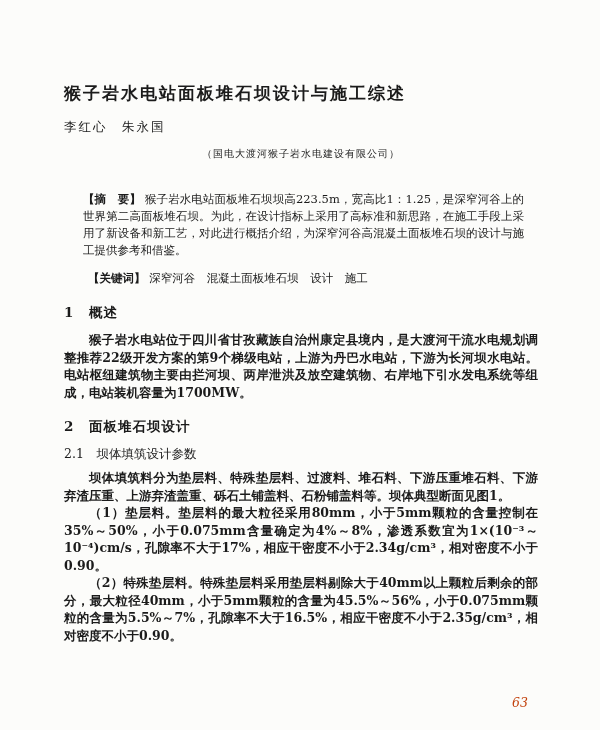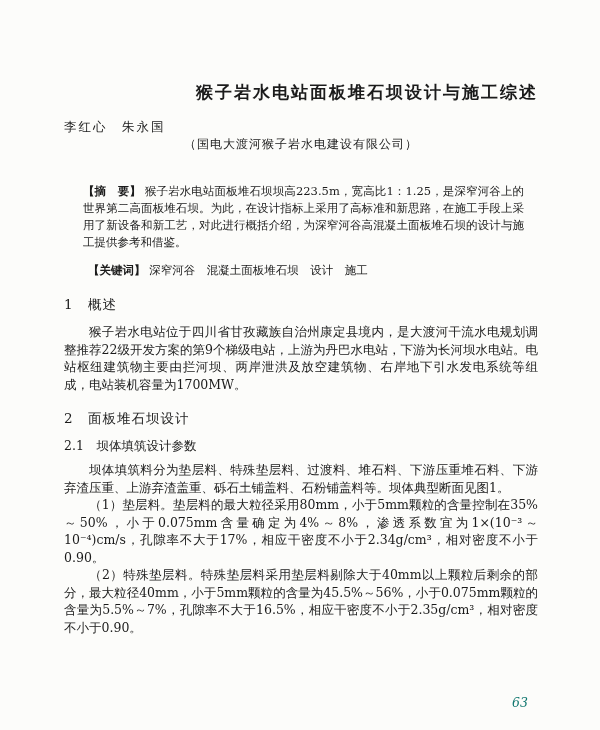--- a/index.html
+++ b/index.html
@@ -13,79 +13,80 @@
     height: 730px;
     background: #fcfcfa;
     overflow: hidden;
     font-family: "DejaVu Serif", "Liberation Serif", serif;
     color: #1b1b1b;
   }
   .content {
     padding: 82px 62px 0 64px;
   }
   .title {
-    text-align: right;
+    text-align: left;
     font-size: 17px;
     font-weight: bold;
     letter-spacing: 2px;
     line-height: 22px;
-    font-family: Liberation Serif, serif;
   }
   .authors {
     text-align: left;
     font-size: 12.5px;
     margin-top: 15px;
     letter-spacing: 2px;
   }
   .affiliation {
     text-align: center;
-    font-size: 12px;
+    font-size: 10px;
+    margin-top: 11px;
     letter-spacing: 1px;
   }
   .abstract-block {
     margin: 30px 14px 0 19px;
     font-size: 11.5px;
     line-height: 17px;
     text-align: justify;
   }
   .abstract-label, .keywords-label {
     font-weight: bold;
   }
   .keywords-block {
     margin: 11px 14px 14px 24px;
     font-size: 11.5px;
     line-height: 17px;
   }
   .section-heading {
-    font-weight: normal;
+    font-weight: bold;
     font-size: 13.5px;
     margin-top: 17px;
     margin-bottom: 9px;
     letter-spacing: 1px;
   }
   .subsection-heading {
     font-weight: normal;
     font-size: 12.5px;
     margin-top: 10px;
     margin-bottom: 6px;
   }
   .para {
     font-size: 12.5px;
     line-height: 17.5px;
     text-indent: 2em;
     text-align: justify;
     margin: 0;
+    font-weight: bold;
   }
   .page-number {
     position: absolute;
     right: 72px;
     bottom: 20px;
     font-style: italic;
     font-size: 12.5px;
-    color: #0f766e;
+    color: #c2410c;
   }
 </style>
 </head>
 <body>
 
 <div class="page">
   <div class="content">
 
     <div class="title">猴子岩水电站面板堆石坝设计与施工综述</div>
 

